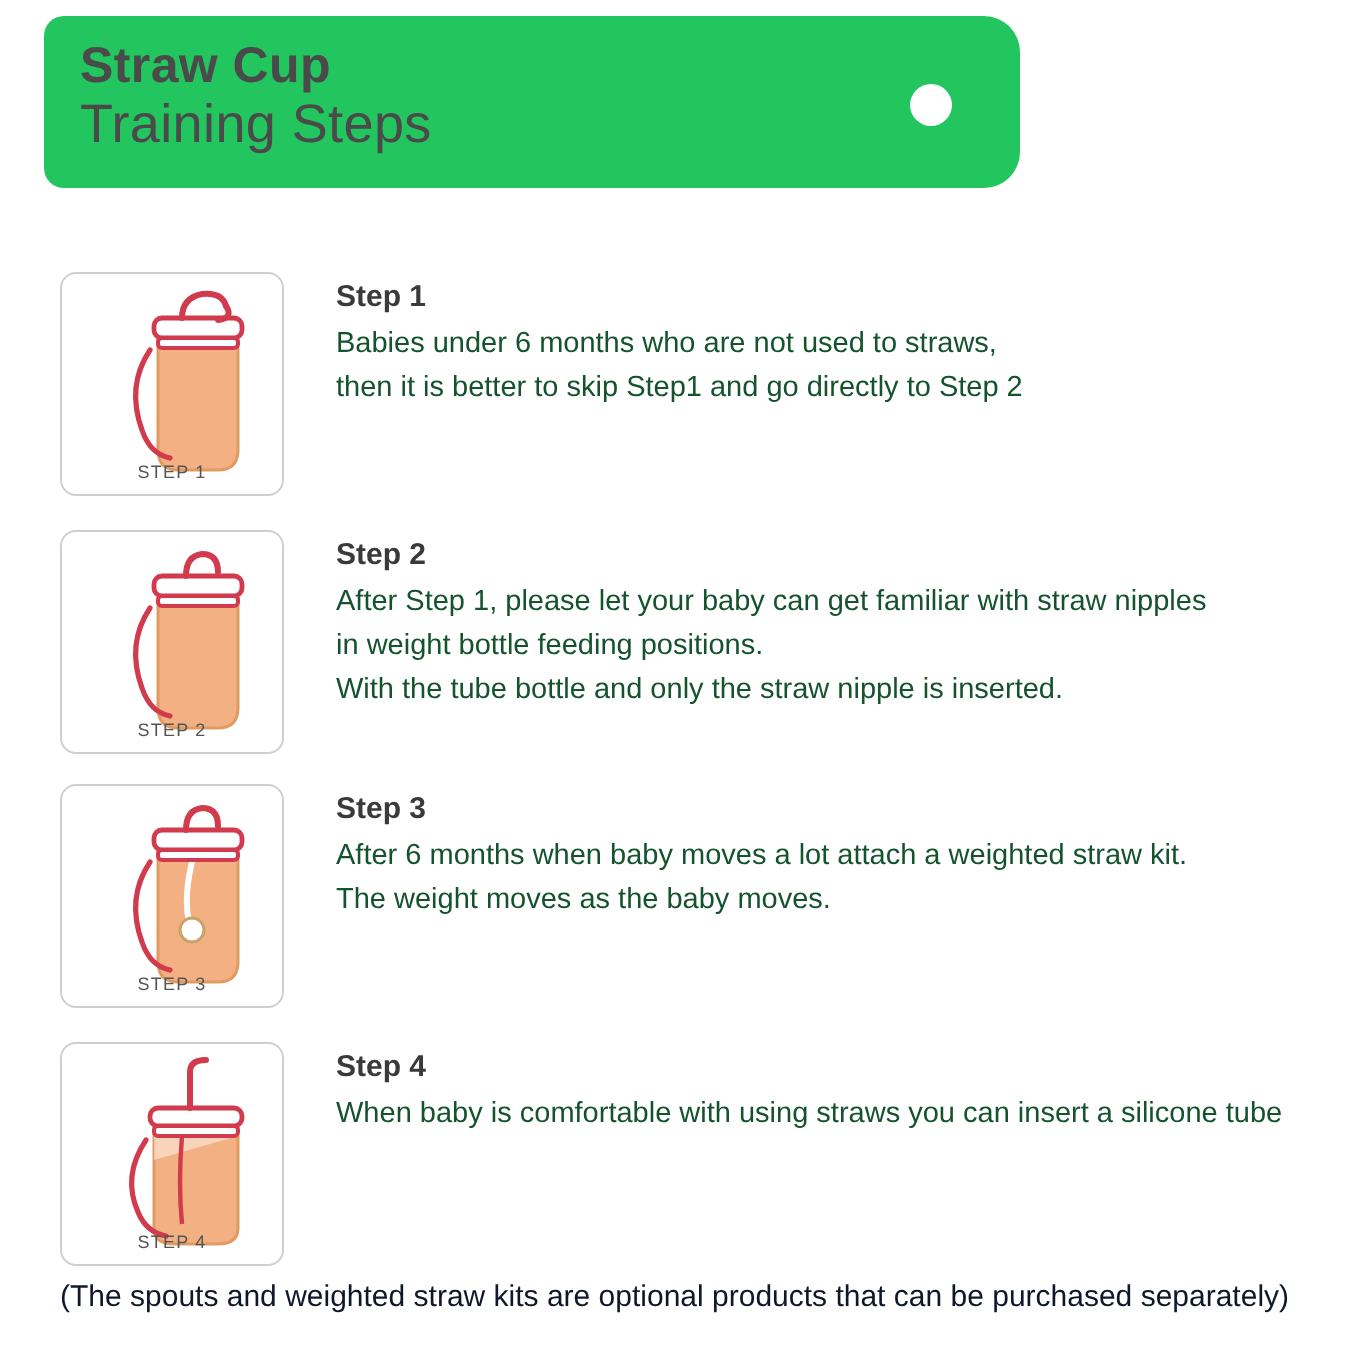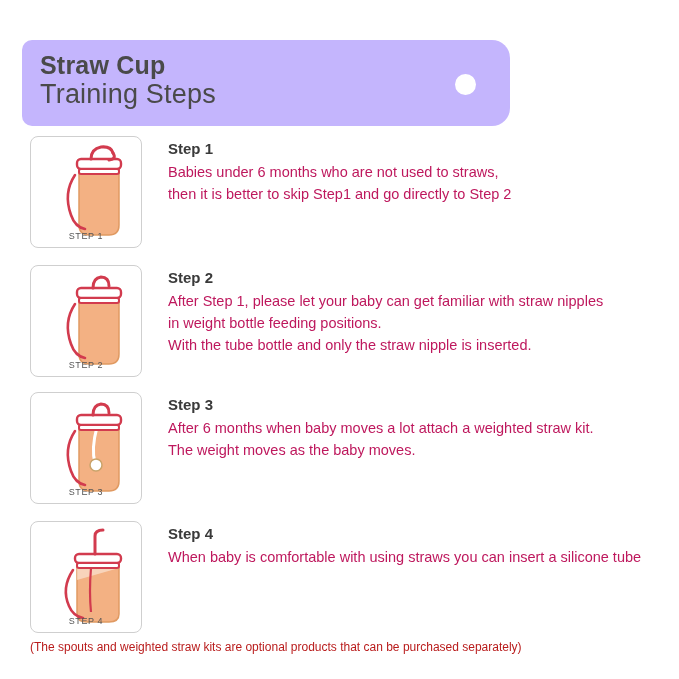--- a/index.html
+++ b/index.html
@@ -18,24 +18,24 @@
     position: relative;
     width: 679px;
     height: 679px;
     box-sizing: border-box;
   }
 
   
   .banner {
     position: absolute;
     left: 22px;
-    top: 40px;
+    top: 8px;
     width: 488px;
     height: 86px;
-    background: #c4b5fd;
+    background: #22c55e;
     border-radius: 10px 18px 18px 10px;
     box-sizing: border-box;
     padding: 10px 0 0 18px;
   }
   .banner-title {
     font-size: 25px;
     font-weight: bold;
     color: #4a4a4a;
     line-height: 30px;
     letter-spacing: 0.2px;
@@ -103,31 +103,31 @@
   }
   .step-title {
     font-size: 15px;
     font-weight: bold;
     color: #3a3a3a;
     margin-bottom: 4px;
   }
   .step-line {
     font-size: 14.5px;
     line-height: 22px;
-    color: #be185d;
+    color: #14532d;
     white-space: nowrap;
   }
 
   
   .footnote {
     position: absolute;
     left: 30px;
     top: 640px;
-    font-size: 12px;
-    color: #b91c1c;
+    font-size: 15px;
+    color: #0f172a;
     white-space: nowrap;
   }
 </style>
 </head>
 <body>
 
 <div class="page">
 
   <div class="banner">
     <div class="banner-title">Straw Cup</div>

